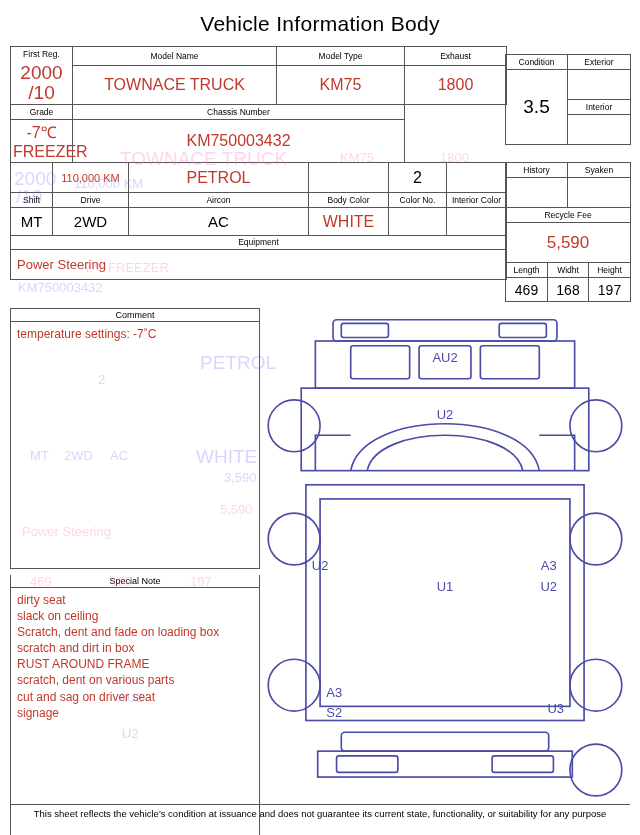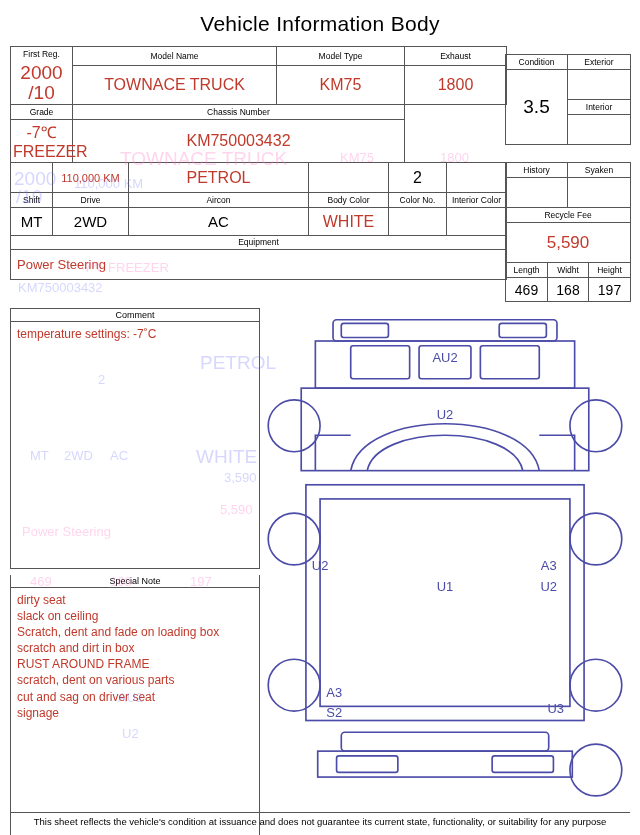--- a/index.html
+++ b/index.html
@@ -87,21 +87,21 @@
     padding: 4px 6px;
     color: #c0392b;
     font-size: 12px;
     line-height: 1.34;
   }
   .sn-body div, .cmt-body div { white-space: nowrap; }
 
   .footer {
     position: absolute;
     left: 10px; right: 10px;
-    bottom: 8px;
+    bottom: 16px;
     border-top: 1px solid #555;
     font-size: 9.5px;
     padding-top: 3px;
     text-align: center;
   }
 
   
   .wm {
     position: absolute;
     color: rgba(120,120,255,0.30);

